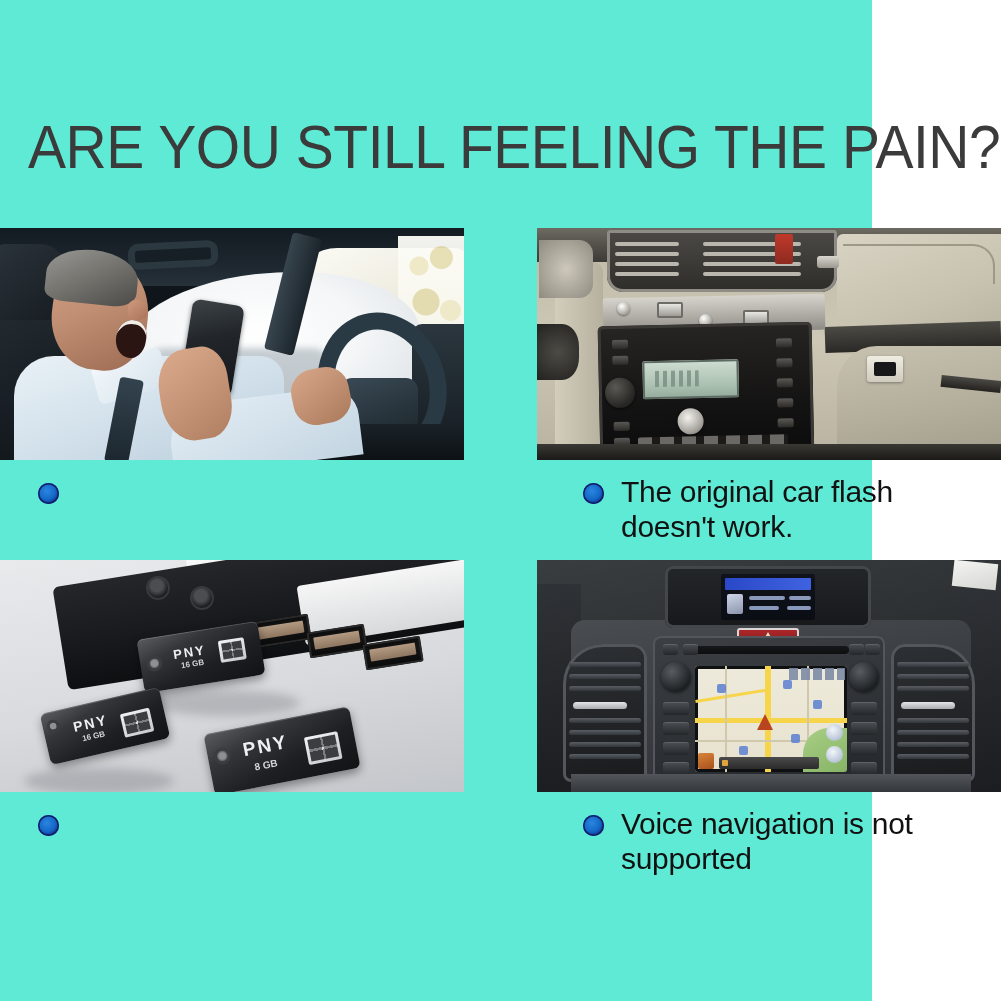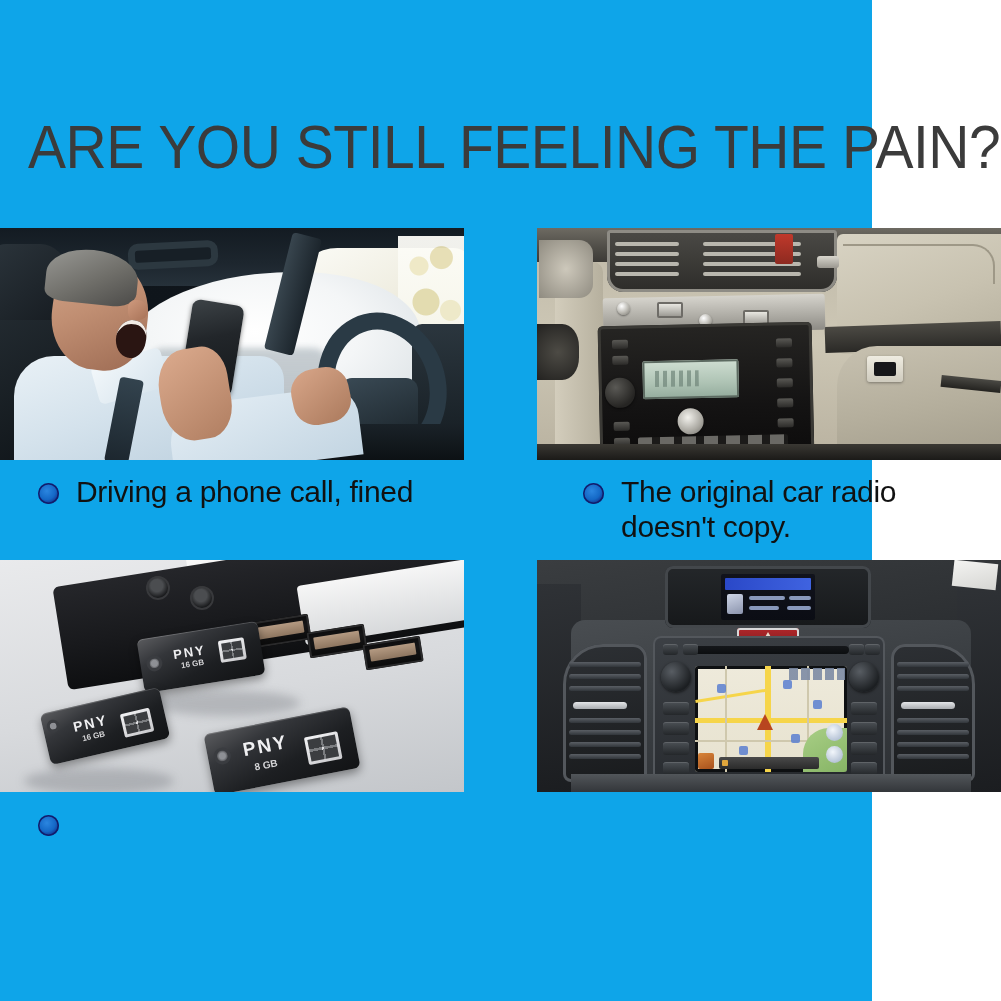--- a/index.html
+++ b/index.html
@@ -5,21 +5,21 @@
 <style>
   * { box-sizing: border-box; }
   html, body { margin:0; padding:0; }
   body {
     width:1001px; height:1001px;
     background:#ffffff;
     font-family:"Liberation Sans", sans-serif;
     overflow:hidden;
     position:relative;
   }
-  .page { position:relative; width:872px; height:1001px; background:#0ea5e9; }
+  .page { position:relative; width:872px; height:1001px; background:#5eead4; }
 
   
   .headline {
     position:absolute; left:28px; top:116px; width:950px; height:62px;
     color:#3b3b3b;
     font-size:61px;
     line-height:62px;
     letter-spacing:-0.5px;
     font-weight:400;
     white-space:nowrap;
@@ -594,21 +594,20 @@
         <div class="head"></div>
         <div class="hair"></div>
         <div class="nose"></div>
         <div class="mouth"></div>
         <div class="hand2"></div>
         <div class="phone"></div>
         <div class="hand"></div>
       </div>
       <div class="caption">
         <span class="bullet"></span>
-        <span class="cap-text">Driving a phone call, fined</span>
       </div>
     </div>
 
     <div class="cell r1 c2">
       <div class="photo ph-radio">
         <div class="topdash"></div>
         <div class="upperpanel"></div>
         <div class="upperline"></div>
         <div class="leftpillar"></div>
         <div class="clusterL"></div>
@@ -655,21 +654,21 @@
 
         <div class="rightdash"></div>
         <div class="switch">
           <div class="switchin"></div>
         </div>
         <div class="trimstrip"></div>
         <div class="blackedge"></div>
       </div>
       <div class="caption">
         <span class="bullet"></span>
-        <span class="cap-text">The original car radio doesn't copy.</span>
+        <span class="cap-text">The original car flash doesn't work.</span>
       </div>
     </div>
 
     <div class="cell r2 c1">
       <div class="photo ph-usb">
         <div class="lidwhite"></div>
         <div class="laptop"></div>
         <div class="lidwhite2"></div>
 
         <div class="jack" style="left:146px; top:16px;"></div>
@@ -794,16 +793,20 @@
           <i style="top:30px;"></i>
           <i style="top:42px;"></i>
           <i style="top:74px;"></i>
           <i style="top:86px;"></i>
           <i style="top:98px;"></i>
           <i style="top:110px;"></i>
           <div class="slider"></div>
         </div>
         <div class="bottomtrim"></div>
       </div>
+      <div class="caption">
+        <span class="bullet"></span>
+        <span class="cap-text">Voice navigation is not supported</span>
+      </div>
     </div>
 
   </div>
 </div>
 
 </body></html>

